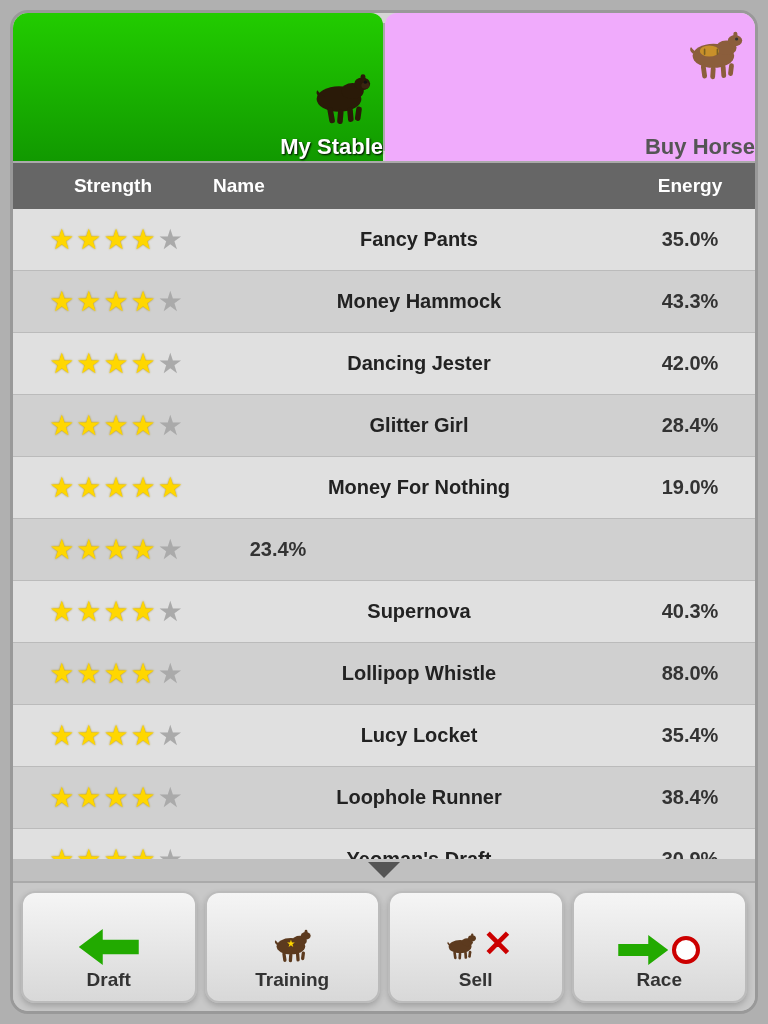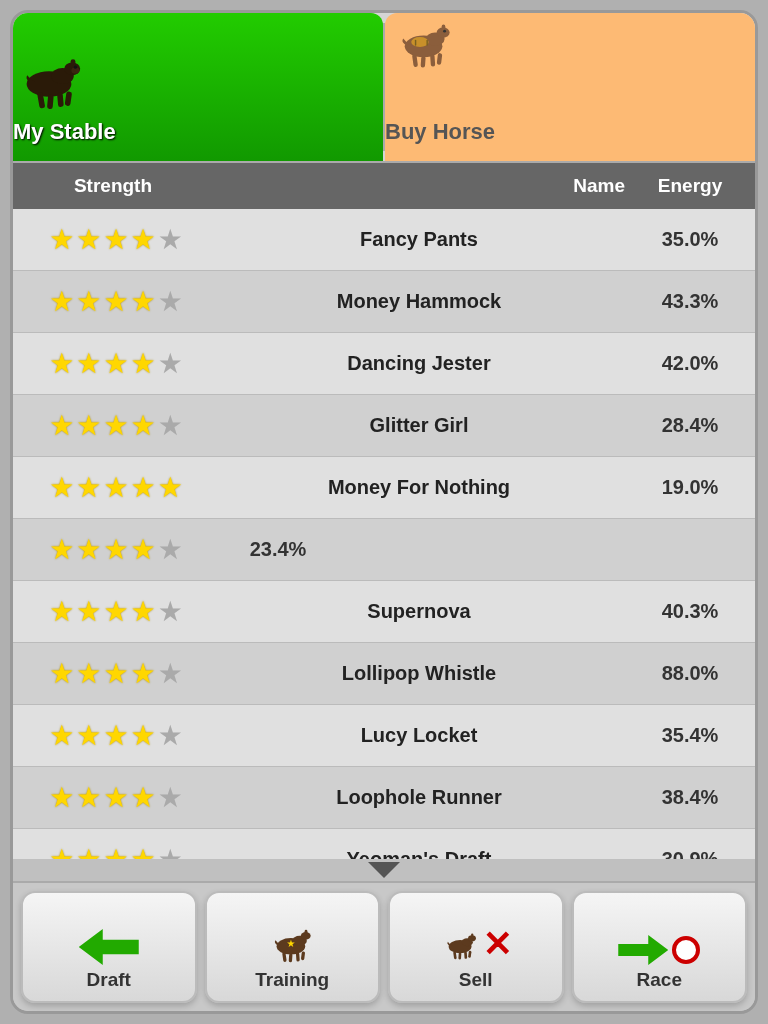--- a/index.html
+++ b/index.html
@@ -33,32 +33,32 @@
       flex-direction: row;
       background: #d5d5d5;
       border-bottom: 2px solid #aaa;
       height: 150px;
       flex-shrink: 0;
     }
     .tab {
       flex: 1;
       display: flex;
       flex-direction: column;
-      align-items: flex-start;
+      align-items: flex-end;
       justify-content: flex-end;
-      padding-bottom: 16px;
+      padding-bottom: 1px;
       cursor: pointer;
       border-radius: 12px 12px 0 0;
     }
     .tab.active {
       background: linear-gradient(to bottom, #22cc00, #119900);
       border-radius: 12px 12px 0 0;
     }
     .tab.inactive {
-      background: #fdba74;
+      background: #f0abfc;
       gap: 44px;
     }
     .tab-label {
       font-size: 22px;
       font-weight: bold;
       color: white;
       text-shadow: 1px 1px 2px #000;
     }
     .tab.inactive .tab-label {
       color: #555;
@@ -83,21 +83,21 @@
     }
     .th-strength {
       width: 200px;
       text-align: center;
       color: white;
       font-size: 19px;
       font-weight: bold;
     }
     .th-name {
       flex: 1;
-      text-align: right;
+      text-align: left;
       color: white;
       font-size: 19px;
       font-weight: bold;
     }
     .th-energy {
       width: 130px;
       text-align: center;
       color: white;
       font-size: 19px;
       font-weight: bold;

